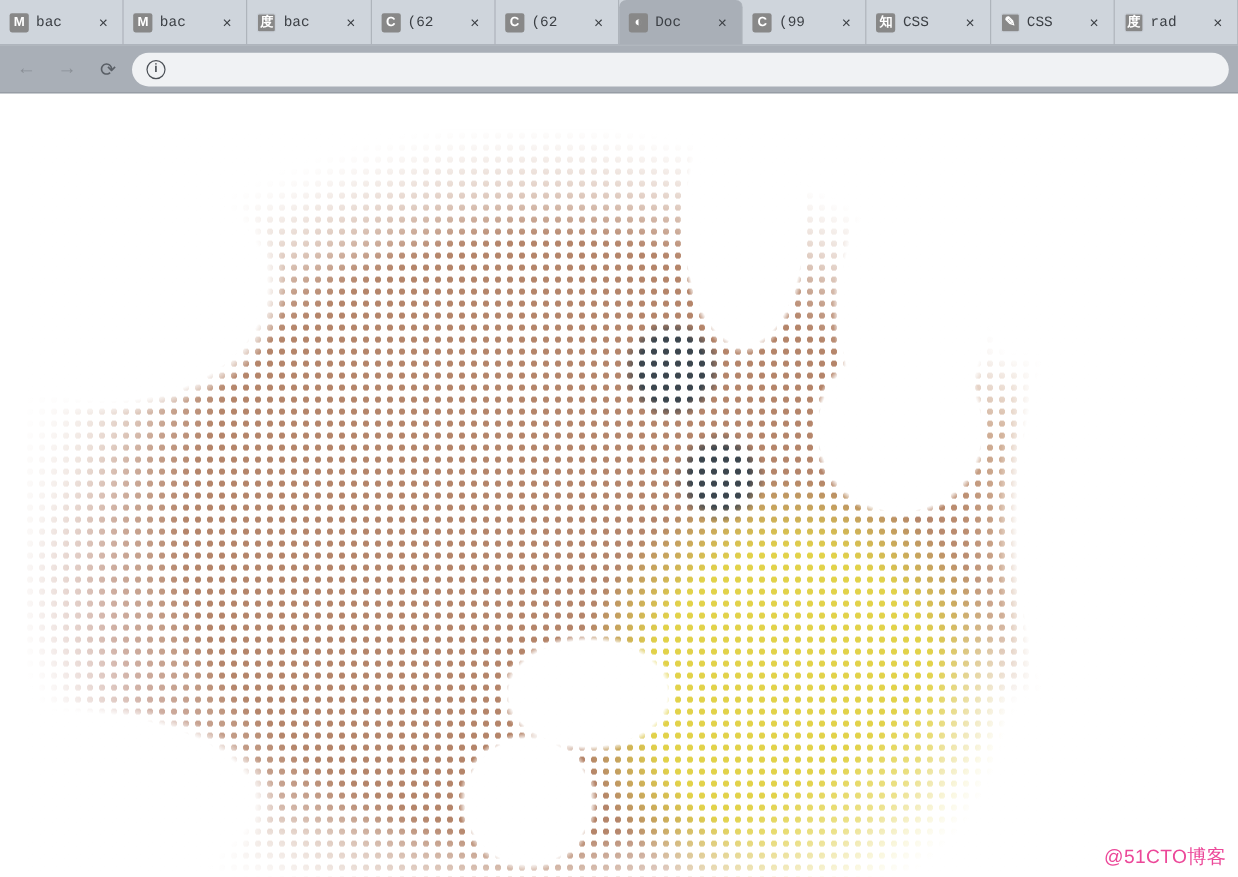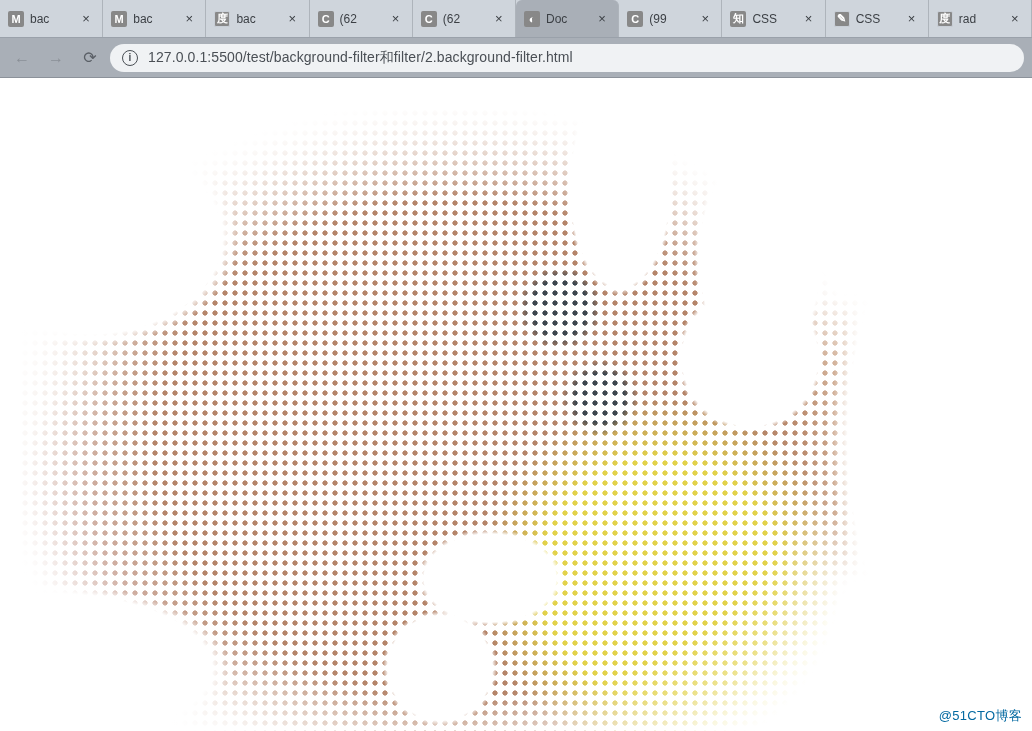--- a/index.html
+++ b/index.html
@@ -43,20 +43,21 @@
   .fav-baidu{ background: #fff; color: #2b4bff; border:1px solid #c9cfd7; }
   .fav-c    { background: #ec3b22; color: #fff; }
   .fav-globe{ background: #6b7076; color: #fff; border-radius: 50%; }
   .fav-zhi  { background: #0a66ff; color: #fff; }
   .fav-ext  { background: #fff; color: #4a4f55; border:1px solid #c9cfd7; }
   .tab .title {
     flex: 1 1 auto;
     white-space: nowrap;
     overflow: hidden;
     text-overflow: clip;
+    font-family: Liberation Mono, monospace;
   }
   .tab .close {
     flex: 0 0 12px;
     font-size: 13px;
     color: #3b3f44;
     line-height: 1;
   }
 
   
   .addrbar {
@@ -151,22 +152,22 @@
   
   .art .fade {
     position: absolute; inset: 0;
     background: radial-gradient(ellipse 560px 430px at 460px 340px, transparent 58%, #fff 88%);
   }
 
   .watermark {
     position: absolute;
     right: 10px;
     bottom: 6px;
-    color: #0369a1;
-    font-size: 13px;
+    color: #ec4899;
+    font-size: 16px;
     letter-spacing: .3px;
   }
 </style>
 </head>
 <body>
 
 <div class="tabstrip" id="tabstrip">
     <div class="tab">
       <span class="favicon fav-m">M</span>
       <span class="title">bac</span>
@@ -224,21 +225,20 @@
     <span>←</span>
   </div>
   <div class="nav-btn disabled">
     <span>→</span>
   </div>
   <div class="nav-btn">
     <span>⟳</span>
   </div>
   <div class="url-field">
     <span class="info">i</span>
-    <span class="url-text">127.0.0.1:5500/test/background-filter和filter/2.background-filter.html</span>
   </div>
 </div>
 
 <div class="viewport">
   <div class="art">
     <div class="colors layer"></div>
     <div class="whites layer"></div>
     <div class="fade   layer"></div>
     <div class="dots   layer"></div>
   </div>

